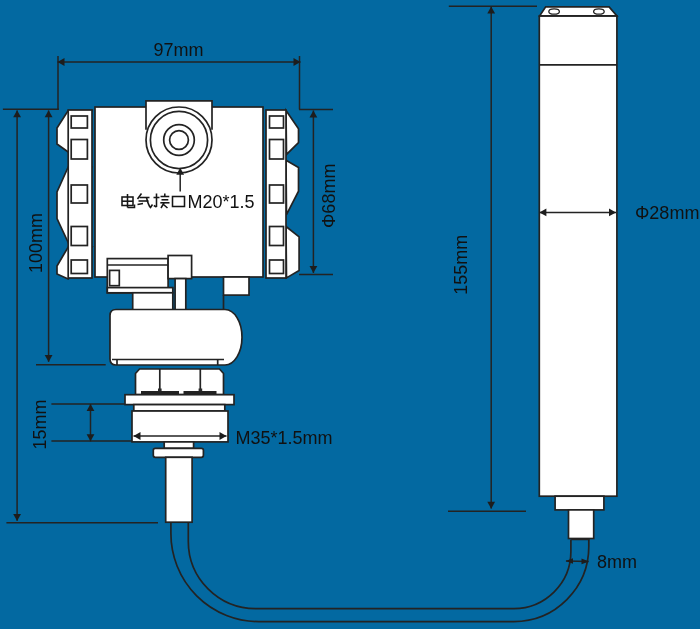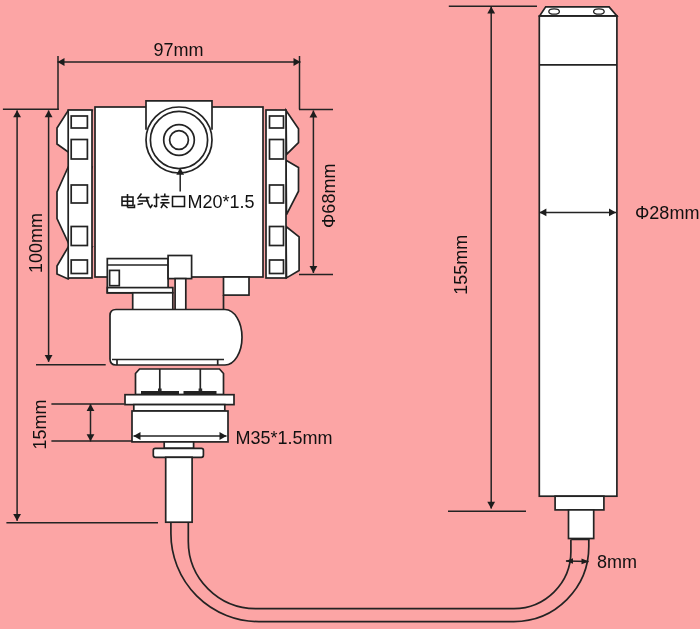--- a/index.html
+++ b/index.html
@@ -1,16 +1,16 @@
 <!DOCTYPE html>
 <html><head>
 <meta charset="utf-8">
 <style>
 html,body{margin:0;padding:0;background:#fff;}
-#wrap{position:relative;width:700px;height:629px;background:#fca5a5;overflow:hidden;}
+#wrap{position:relative;width:700px;height:629px;background:#0369a1;overflow:hidden;}
 svg{position:absolute;left:0;top:0;}
 .t{font-family:"Liberation Sans",sans-serif;font-size:18px;fill:#111;}
 </style>
 </head>
 <body>
 <div id="wrap">
 <svg width="700" height="629" viewBox="0 0 700 629">
 <g stroke="#232323" stroke-width="1.7" fill="none">
 
 <rect x="95" y="107" width="168" height="170" fill="#fff"></rect>

